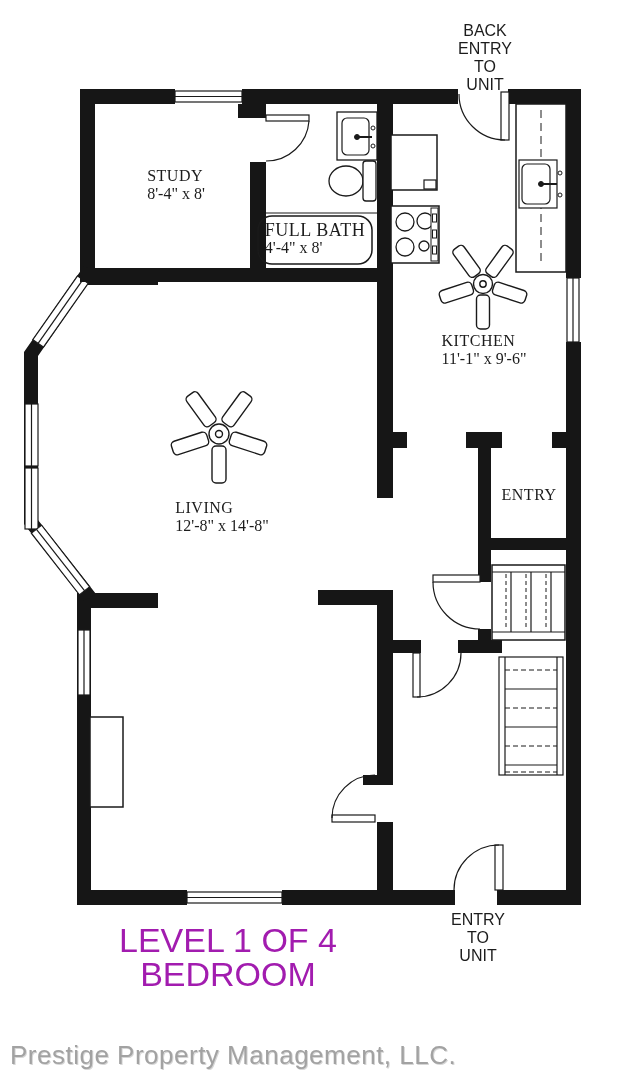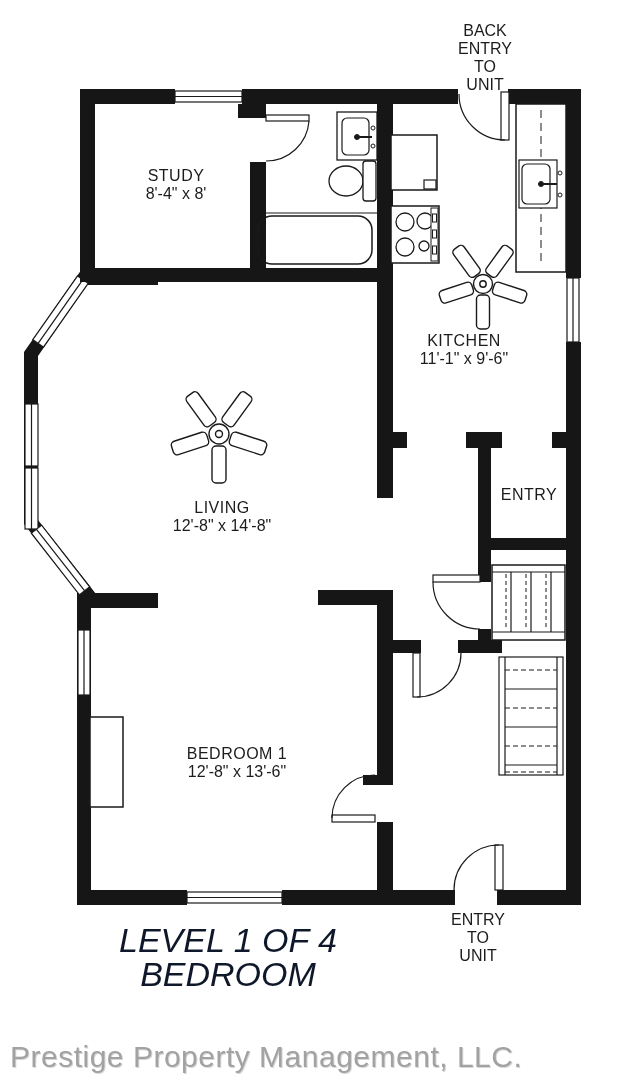--- a/index.html
+++ b/index.html
@@ -1,27 +1,27 @@
 <!DOCTYPE html>
 <html><head>
 <meta charset="utf-8">
 <style>
   html,body{margin:0;padding:0;background:#ffffff;}
   #stage{position:relative;width:619px;height:1080px;background:#ffffff;overflow:hidden;
          font-family:"Liberation Sans", sans-serif;color:#1a1a1a;}
   #plan-svg{position:absolute;left:0;top:0;}
-  .room-label{position:absolute;transform:translateX(-50%);text-align:center;
-              font-size:16px;line-height:18px;white-space:nowrap;color:#1c1c1c;}
+  .room-label{position:absolute;transform:translateX(-50%);text-align:left;
+              font-size:16px;line-height:18px;white-space:nowrap;color:#1c1c1c;font-family:Liberation Serif, serif;}
   .room-label .rname{letter-spacing:0.5px;}
   .bath-label .rname{font-size:18px;}
   .dir-label{position:absolute;transform:translateX(-50%);text-align:center;
              font-size:16px;line-height:18px;white-space:pre-line;color:#1c1c1c;}
   #plan-title{position:absolute;left:228px;top:923px;transform:translateX(-50%);
-              text-align:center;font-size:34px;line-height:34px;color:#0f172a;font-style:italic;}
-  #footer-credit{position:absolute;left:10px;top:1040px;font-size:30px;
+              text-align:center;font-size:34px;line-height:34px;color:#a21caf;}
+  #footer-credit{position:absolute;left:10px;top:1040px;font-size:26px;
                  color:#a2a2a2;letter-spacing:0.5px;text-shadow:1px 1px 0 #d6d6d6;}
 </style>
 </head>
 <body>
 
 <div id="stage">
 
   <svg id="plan-svg" width="619" height="1080" viewBox="0 0 619 1080">
 
     <g fill="#161616">
@@ -222,39 +222,39 @@
   <div class="dir-label" style="left:485px;top:22px">BACK
 ENTRY
 TO
 UNIT</div>
 
   <div class="room-label" style="left:176px;top:167px">
     <div class="rname">STUDY</div>
     <div class="rdims">8'-4" x 8'</div>
   </div>
 
-
-  <div class="room-label" style="left:464px;top:332px">
+  <div class="room-label bath-label" style="left:315px;top:221px">
+    <div class="rname">FULL BATH</div>
+    <div class="rdims">4'-4" x 8'</div>
+  </div>
+
+  <div class="room-label" style="left:484px;top:332px">
     <div class="rname">KITCHEN</div>
     <div class="rdims">11'-1" x 9'-6"</div>
   </div>
 
   <div class="room-label" style="left:222px;top:499px">
     <div class="rname">LIVING</div>
     <div class="rdims">12'-8" x 14'-8"</div>
   </div>
 
   <div class="room-label" style="left:529px;top:486px">
     <div class="rname">ENTRY</div>
   </div>
 
-  <div class="room-label" style="left:237px;top:745px">
-    <div class="rname">BEDROOM 1</div>
-    <div class="rdims">12'-8" x 13'-6"</div>
-  </div>
 
   <div class="dir-label" style="left:478px;top:911px">ENTRY
 TO
 UNIT</div>
 
   <div id="plan-title">
     <div>LEVEL 1 OF 4</div>
     <div>BEDROOM</div>
   </div>
 

